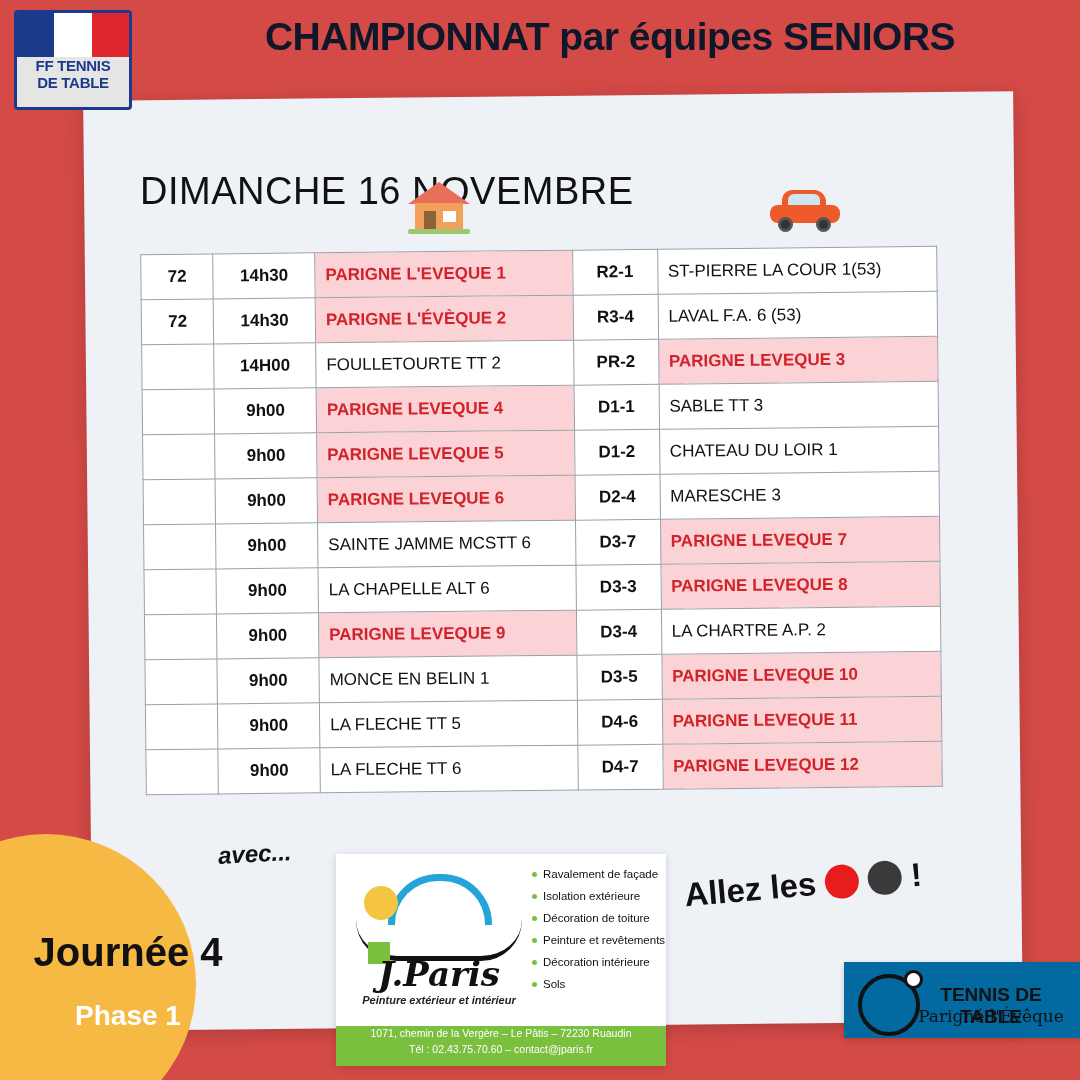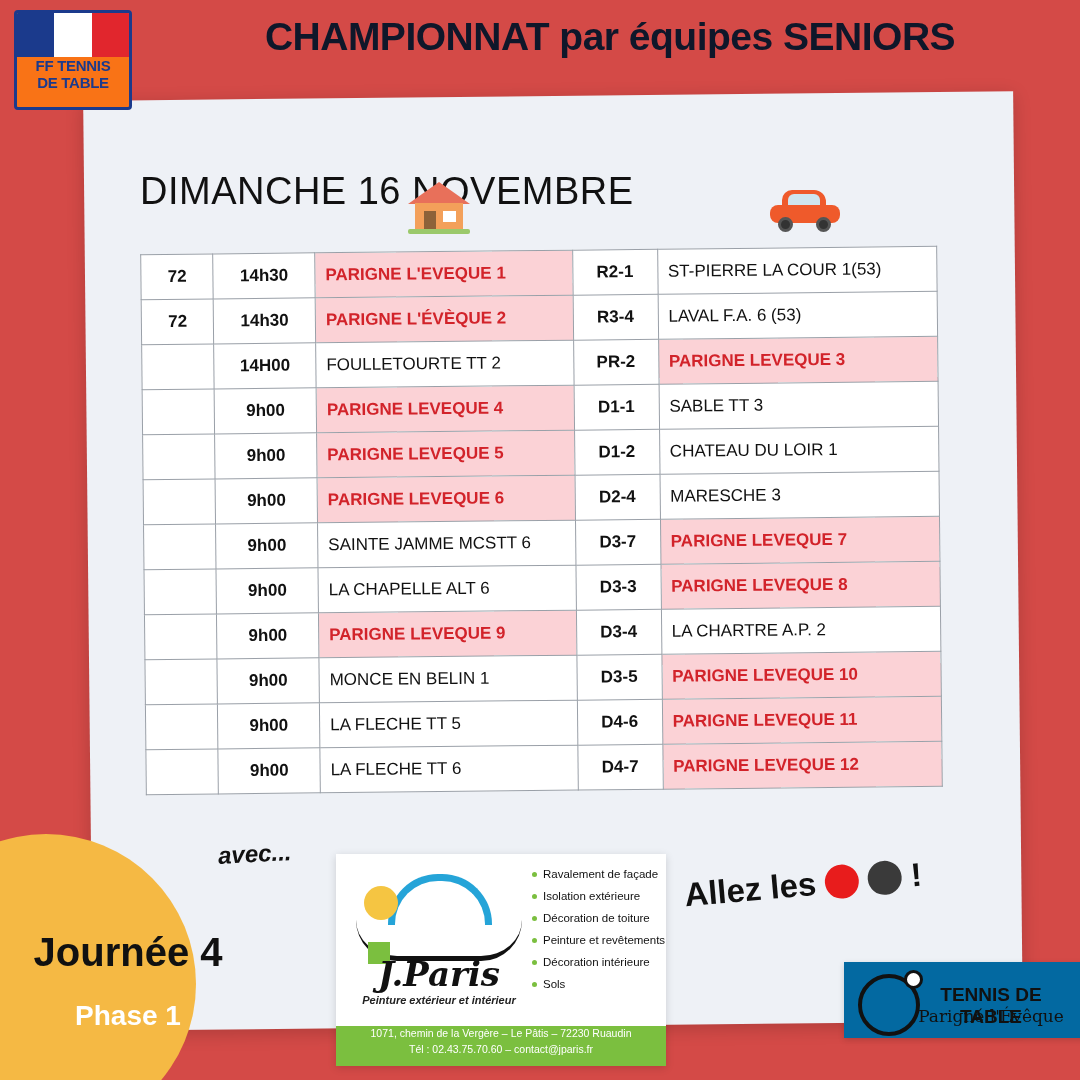--- a/index.html
+++ b/index.html
@@ -40,21 +40,21 @@
     letter-spacing: -0.5px;
     line-height: 1.1;
   }
 
   .logo {
     position: absolute;
     left: 14px;
     top: 10px;
     width: 118px;
     height: 100px;
-    background: #f97316;
+    background: #e5e5e5;
     border: 3px solid #1b3a8c;
     border-radius: 4px;
     box-sizing: border-box;
     overflow: hidden;
   }
   .logo .flag {
     position: absolute;
     left: 0; top: 0;
     width: 112px;
     height: 44px;

